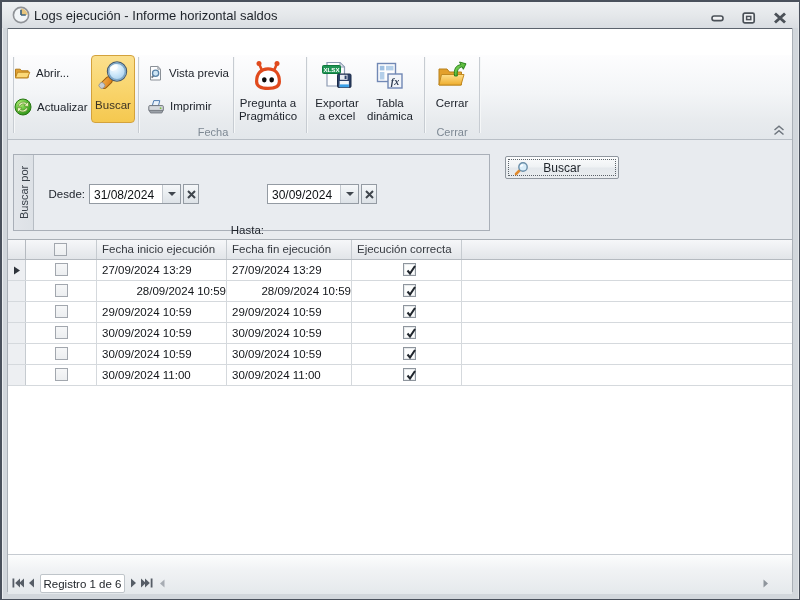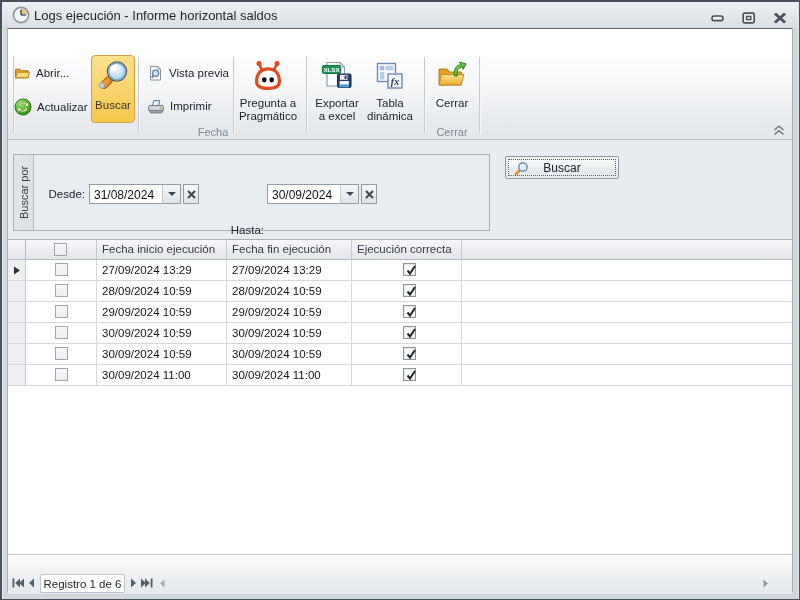--- a/index.html
+++ b/index.html
@@ -350,21 +350,21 @@
         <div class="gcell" style="left:89px; width:130px;">27/09/2024 13:29</div>
         <div class="gcell" style="left:219px; width:125px;">27/09/2024 13:29</div>
         <div class="gcell" style="left:344px; width:110px;">
           <span class="cb checked" style="left:51px; top:3px;">
             <svg width="12" height="13" viewBox="0 0 12 13">
                 <path d="M2.5,7.5 L5,10.5 L10,3" stroke="#20262d" stroke-width="2" fill="none"></path>
               </svg>
           </span>
         </div>
       </div>
-      <div class="grow" style="top:41px;">
+      <div class="grow" style="top:41px;text-align:right;">
         <div class="ind"></div>
         <div class="gcell" style="left:18px; width:71px;">
             <span class="cb" style="left:29px; top:3px;"></span>
           </div>
         <div class="gcell" style="left:89px; width:130px;">28/09/2024 10:59</div>
         <div class="gcell" style="left:219px; width:125px;">28/09/2024 10:59</div>
         <div class="gcell" style="left:344px; width:110px;">
           <span class="cb checked" style="left:51px; top:3px;">
             <svg width="12" height="13" viewBox="0 0 12 13">
                 <path d="M2.5,7.5 L5,10.5 L10,3" stroke="#20262d" stroke-width="2" fill="none"></path>

